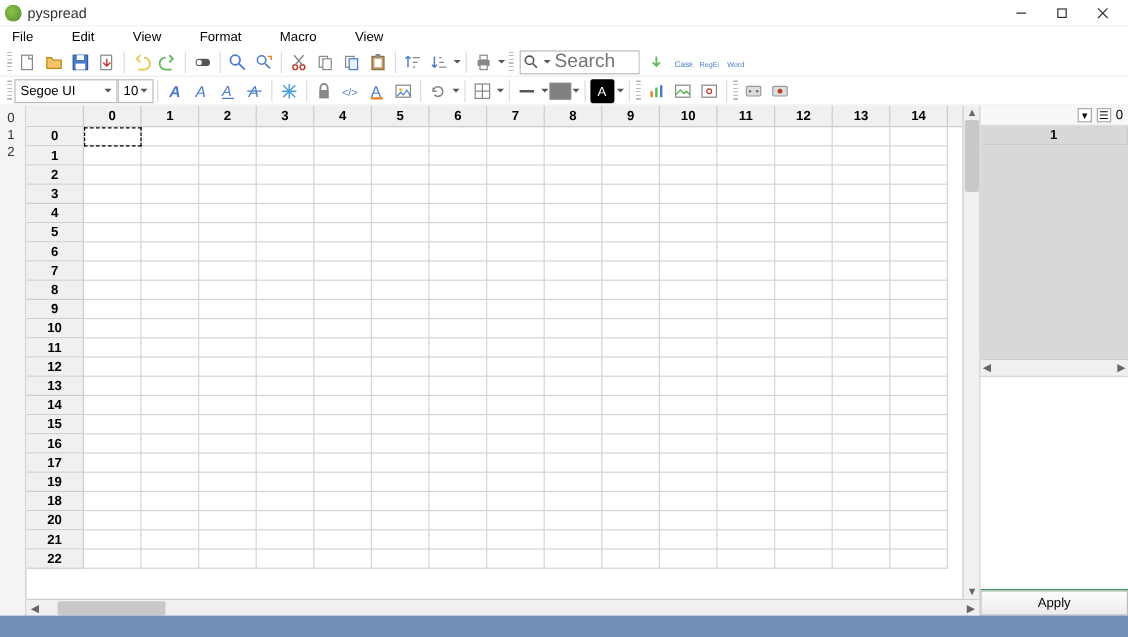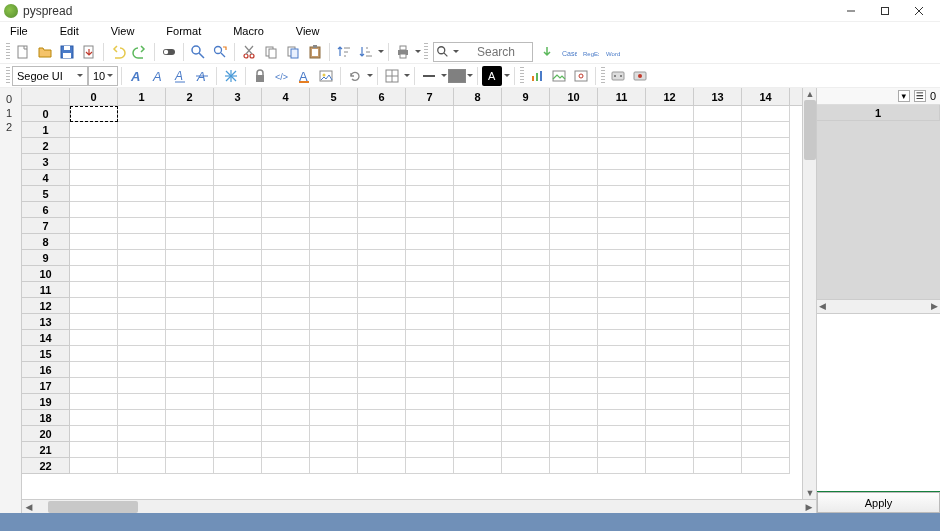--- a/index.html
+++ b/index.html
@@ -21,24 +21,24 @@
 .toolbar-row { height: 24px; display: flex; align-items: center; padding: 1px 4px; gap: 0; border-bottom: 1px solid #eee; }
 .tb-sep { width: 1px; height: 18px; background: #ddd; margin: 0 3px; }
 .tb-grip { width: 4px; height: 18px; margin: 0 2px; background: repeating-linear-gradient(to bottom, #bbb 0 1px, transparent 1px 3px); }
 .tb-btn { width: 20px; height: 20px; display: flex; align-items: center; justify-content: center; border-radius: 2px; margin: 0 1px; }
 .tb-btn svg { width: 16px; height: 16px; }
 .tb-dd { width: 8px; height: 20px; display: flex; align-items: center; justify-content: center; }
 .tb-dd::after { content: ""; border: 3px solid transparent; border-top-color: #555; margin-top: 2px; }
 
 .search-box { display: flex; align-items: center; border: 1px solid #bbb; height: 20px; background: #fff; margin: 0 3px; }
 .search-box .mag { width: 18px; height: 18px; display: flex; align-items: center; justify-content: center; }
-.search-box input { border: none; outline: none; font-size: 12px; width: 72px; height: 16px; padding: 0 2px; color: #888; text-align: center; }
+.search-box input { border: none; outline: none; font-size: 16px; width: 72px; height: 16px; padding: 0 2px; color: #888; }
 
 .font-combo { border: 1px solid #bbb; height: 20px; display: flex; align-items: center; padding: 0 4px; background: #fff; font-size: 11px; }
-.font-combo.name { width: 76px; }
+.font-combo.name { width: 86px; }
 .font-combo.size { width: 30px; }
 .font-combo .dd { margin-left: auto; }
 .font-combo .dd::after { content: ""; border: 3px solid transparent; border-top-color: #555; margin-top: 2px; display: block; }
 
 .swatch { width: 18px; height: 14px; border: 1px solid #888; }
 
 
 .main { position: absolute; top: 88px; bottom: 18px; left: 0; right: 0; display: flex; }
 .left-tabs { width: 22px; background: #f4f4f4; border-right: 1px solid #ccc; padding-top: 4px; }
 .left-tabs div { padding: 1px 0 1px 6px; font-size: 11px; color: #333; }

